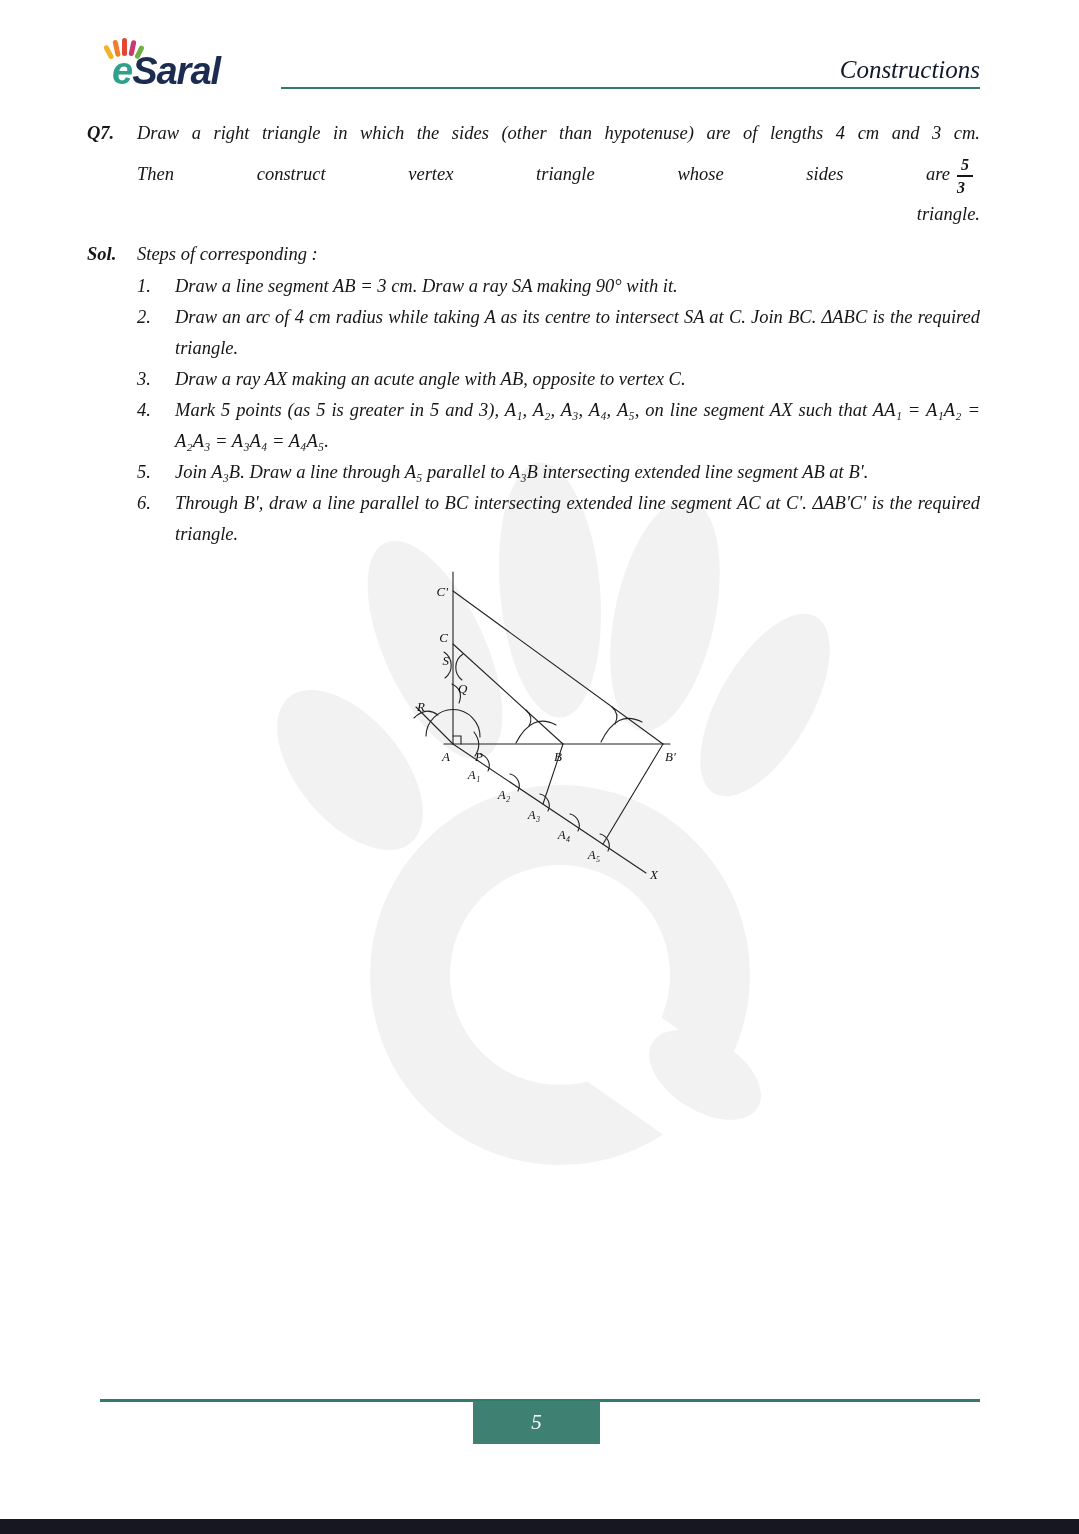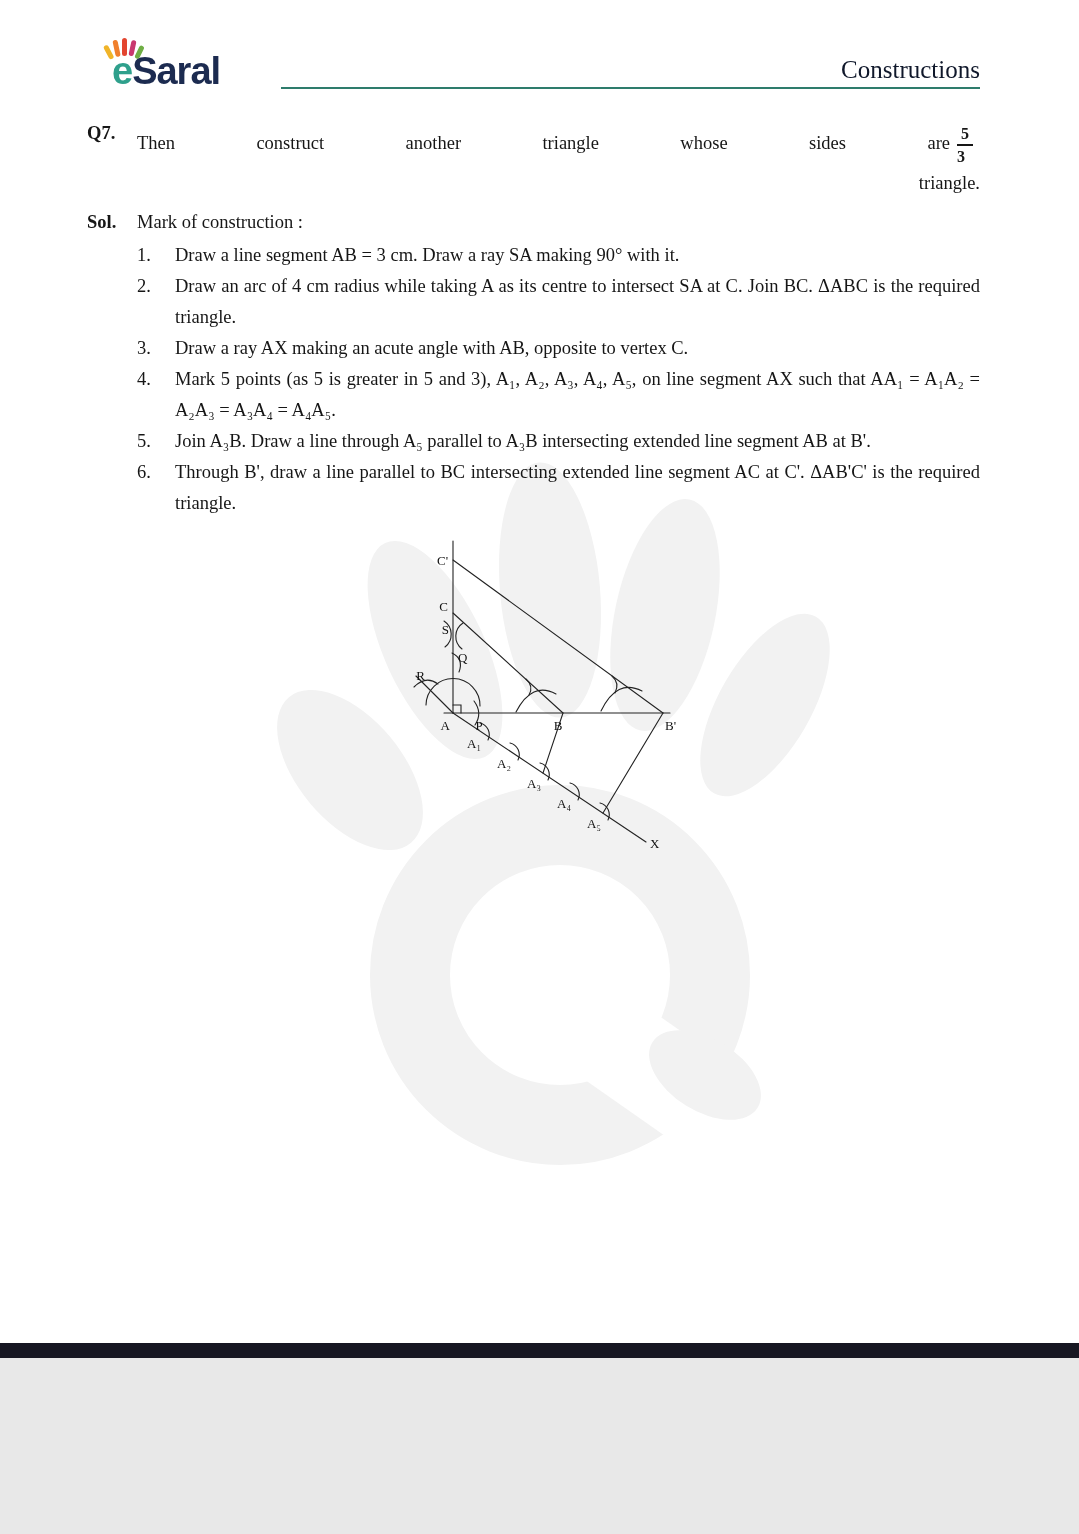--- a/index.html
+++ b/index.html
@@ -1,25 +1,26 @@
 <!DOCTYPE html>
 <html><head>
 <meta charset="utf-8">
 <style>
   * { box-sizing: border-box; }
   body { margin: 0; background: #e8e8e8; }
   .page {
     position: relative;
     width: 1079px;
-    height: 1358px;
+    height: 1534px;
     margin: 0 auto;
     background: #ffffff;
     overflow: hidden;
     font-family: "Liberation Serif", "DejaVu Serif", serif;
     color: #161616;
+    font-style: italic;
   }
   
   .watermark {
     position: absolute; inset: 0; z-index: 0; pointer-events: none;
   }
   
   .header { position: absolute; top: 0; left: 0; right: 0; height: 110px; z-index: 2; }
   .brand { position: absolute; left: 100px; top: 38px; width: 170px; height: 58px; }
   .brand-hand { position: absolute; left: 2px; top: 0; }
   .brand-text {
@@ -118,28 +119,29 @@
     </div>
     <div class="chapter">Constructions</div>
     <div class="header-rule"></div>
   </div>
 
   <div class="content">
 
     <div class="q-row">
       <div class="q-label">Q7.</div>
       <div class="q-body">
-        <div class="q-line q-line-frac"><span>Then construct another triangle whose sides are</span><span class="frac"><span class="num">5</span><span class="den">3</span></span></div>
+        <div class="q-line">Draw a right triangle in which the sides (other than hypotenuse) are of lengths 4 cm and 3 cm.</div>
+        <div class="q-line q-line-frac"><span>Then construct vertex triangle whose sides are</span><span class="frac"><span class="num">5</span><span class="den">3</span></span></div>
         <div class="q-line-last">triangle.</div>
       </div>
     </div>
 
     <div class="sol-row">
       <div class="sol-label">Sol.</div>
-      <div class="sol-intro">Mark of construction :</div>
+      <div class="sol-intro">Steps of corresponding :</div>
     </div>
 
     <div class="steps">
       <div class="step">
         <div class="step-num">1.</div>
         <div class="step-text">Draw a line segment AB = 3 cm. Draw a ray SA making 90° with it.</div>
       </div>
       <div class="step">
         <div class="step-num">2.</div>
         <div class="step-text">Draw an arc of 4 cm radius while taking A as its centre to intersect SA at C. Join BC. ΔABC is the required triangle.</div>

